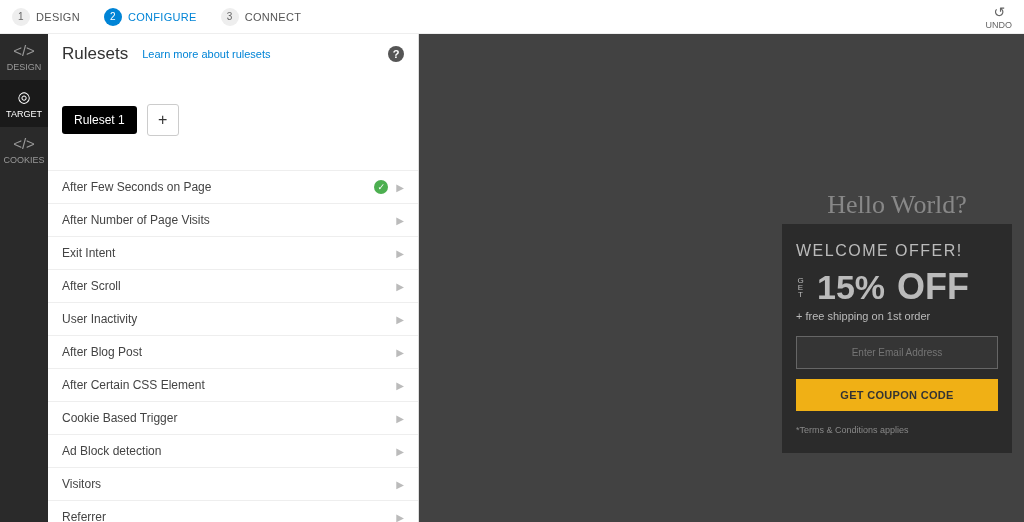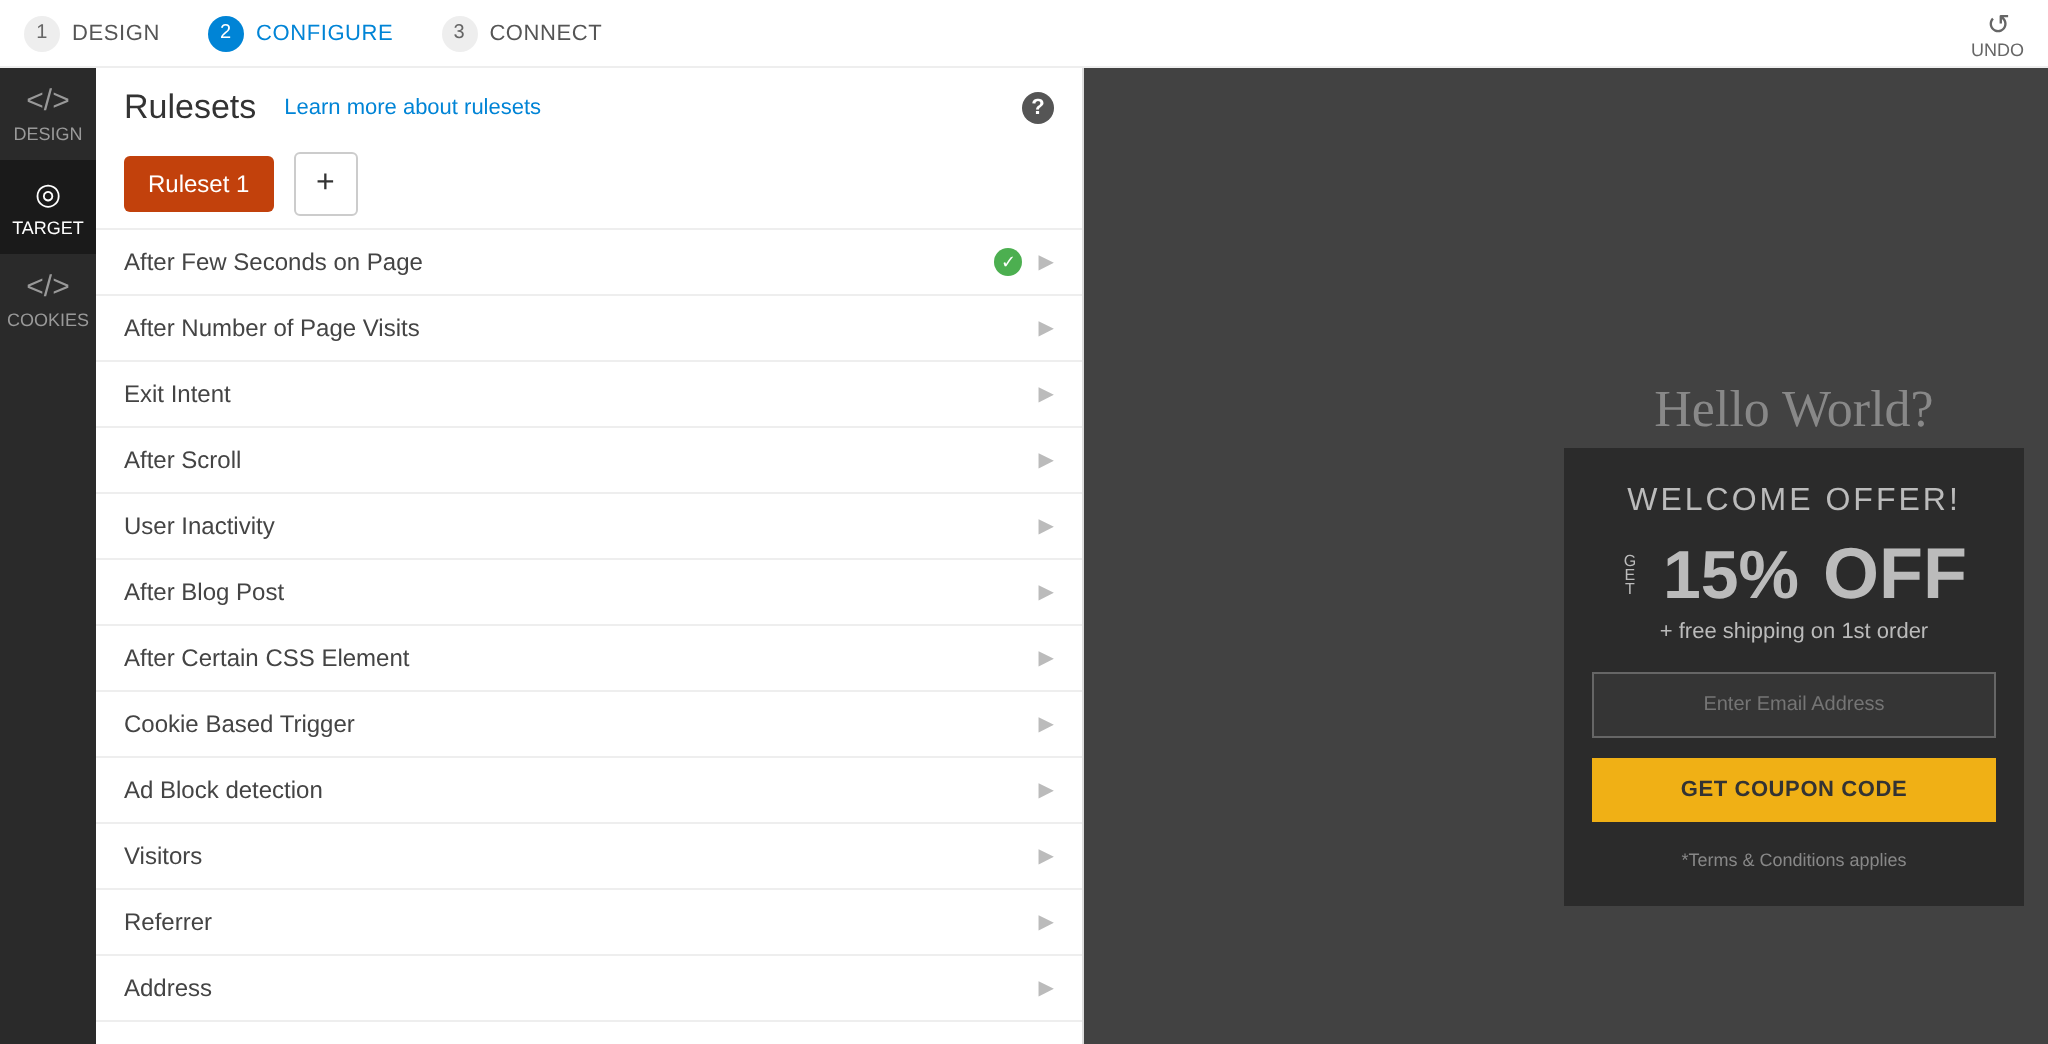--- a/index.html
+++ b/index.html
@@ -14,39 +14,39 @@
     .top-spacer { flex: 1; }
     .undo { text-align: center; font-size: 9px; color: #666; cursor: pointer; }
     .undo .icon { font-size: 14px; transform: scaleX(-1); display: block; }
 
     .main { display: flex; height: calc(100% - 34px); }
     .sidebar { width: 48px; background: #2a2a2a; display: flex; flex-direction: column; }
     .sb-item { display: flex; flex-direction: column; align-items: center; padding: 8px 0; color: #999; font-size: 9px; gap: 3px; cursor: pointer; }
     .sb-item.active { color: #fff; background: #1a1a1a; }
     .sb-icon { font-size: 15px; }
 
-    .panel { width: 494px; background: #fff; display: flex; flex-direction: column; border-right: 1px solid #ddd; }
+    .panel { width: 371px; background: #fff; display: flex; flex-direction: column; border-right: 1px solid #ddd; gap: 28px; }
     .panel-head { display: flex; align-items: center; padding: 10px 14px 6px; gap: 14px; }
     .panel-head h2 { font-size: 17px; font-weight: 400; color: #333; }
     .panel-head a { color: #0084d6; font-size: 11px; text-decoration: none; }
     .help-icon { margin-left: auto; width: 16px; height: 16px; border-radius: 50%; background: #555; color: #fff; display: flex; align-items: center; justify-content: center; font-size: 11px; font-weight: 700; }
     
     .tab-row { display: flex; align-items: center; padding: 6px 14px; gap: 10px; }
-    .tab-btn { background: #c2410c; color: #fff; border: none; padding: 7px 12px; font-size: 12px; border-radius: 3px; cursor: pointer; }
+    .tab-btn { background: #000000; color: #fff; border: none; padding: 7px 12px; font-size: 12px; border-radius: 3px; cursor: pointer; }
     .add-btn { width: 32px; height: 32px; border: 1px solid #ccc; background: #fff; border-radius: 3px; display: flex; align-items: center; justify-content: center; font-size: 16px; cursor: pointer; color: #333; }
 
     .rule-list { flex: 1; overflow-y: auto; }
     .rule-item { display: flex; align-items: center; padding: 9px 14px; border-bottom: 1px solid #eee; font-size: 12px; color: #444; cursor: pointer; }
     .rule-item:first-child { border-top: 1px solid #eee; }
     .rule-name { flex: 1; }
     .check-badge { width: 14px; height: 14px; border-radius: 50%; background: #4caf50; color: #fff; display: flex; align-items: center; justify-content: center; font-size: 9px; margin-right: 8px; }
     .chev { color: #bbb; font-size: 10px; }
 
     .preview { flex: 1; background: #424242; position: relative; display: flex; align-items: center; justify-content: flex-end; overflow: hidden; }
-    .preview-popup { width: 230px; margin-right: 12px; margin-top: 120px; background: rgba(0,0,0,0.35); padding: 18px 14px; display: flex; flex-direction: column; align-items: center; color: #bbb; position: relative; }
+    .preview-popup { width: 230px; margin-right: 12px; margin-top: 120px; background: rgba(0,0,0,0.35); padding: 18px 14px; display: flex; flex-direction: column; color: #bbb; position: relative; }
     .pp-script { position: absolute; top: -34px; left: 0; right: 0; text-align: center; font-family: "Brush Script MT", cursive; font-size: 26px; color: #888; }
     .pp-welcome { font-size: 16px; letter-spacing: 1.5px; margin-bottom: 6px; }
     .pp-offer { display: flex; align-items: baseline; gap: 12px; margin-bottom: 2px; }
     .pp-get { writing-mode: vertical-rl; text-orientation: upright; font-size: 8px; letter-spacing: -2px; align-self: center; }
     .pp-pct { font-size: 34px; font-weight: 800; }
     .pp-off { font-size: 36px; font-weight: 800; }
     .pp-ship { font-size: 11px; margin-bottom: 14px; }
     .pp-input { width: 100%; padding: 10px; background: rgba(255,255,255,0.05); border: 1px solid #666; color: #888; text-align: center; font-size: 10px; margin-bottom: 10px; }
     .pp-cta { width: 100%; padding: 10px; background: #f0b015; color: #333; border: none; font-size: 11px; font-weight: 600; letter-spacing: 0.3px; margin-bottom: 14px; cursor: pointer; }
     .pp-terms { font-size: 9px; color: #888; }

